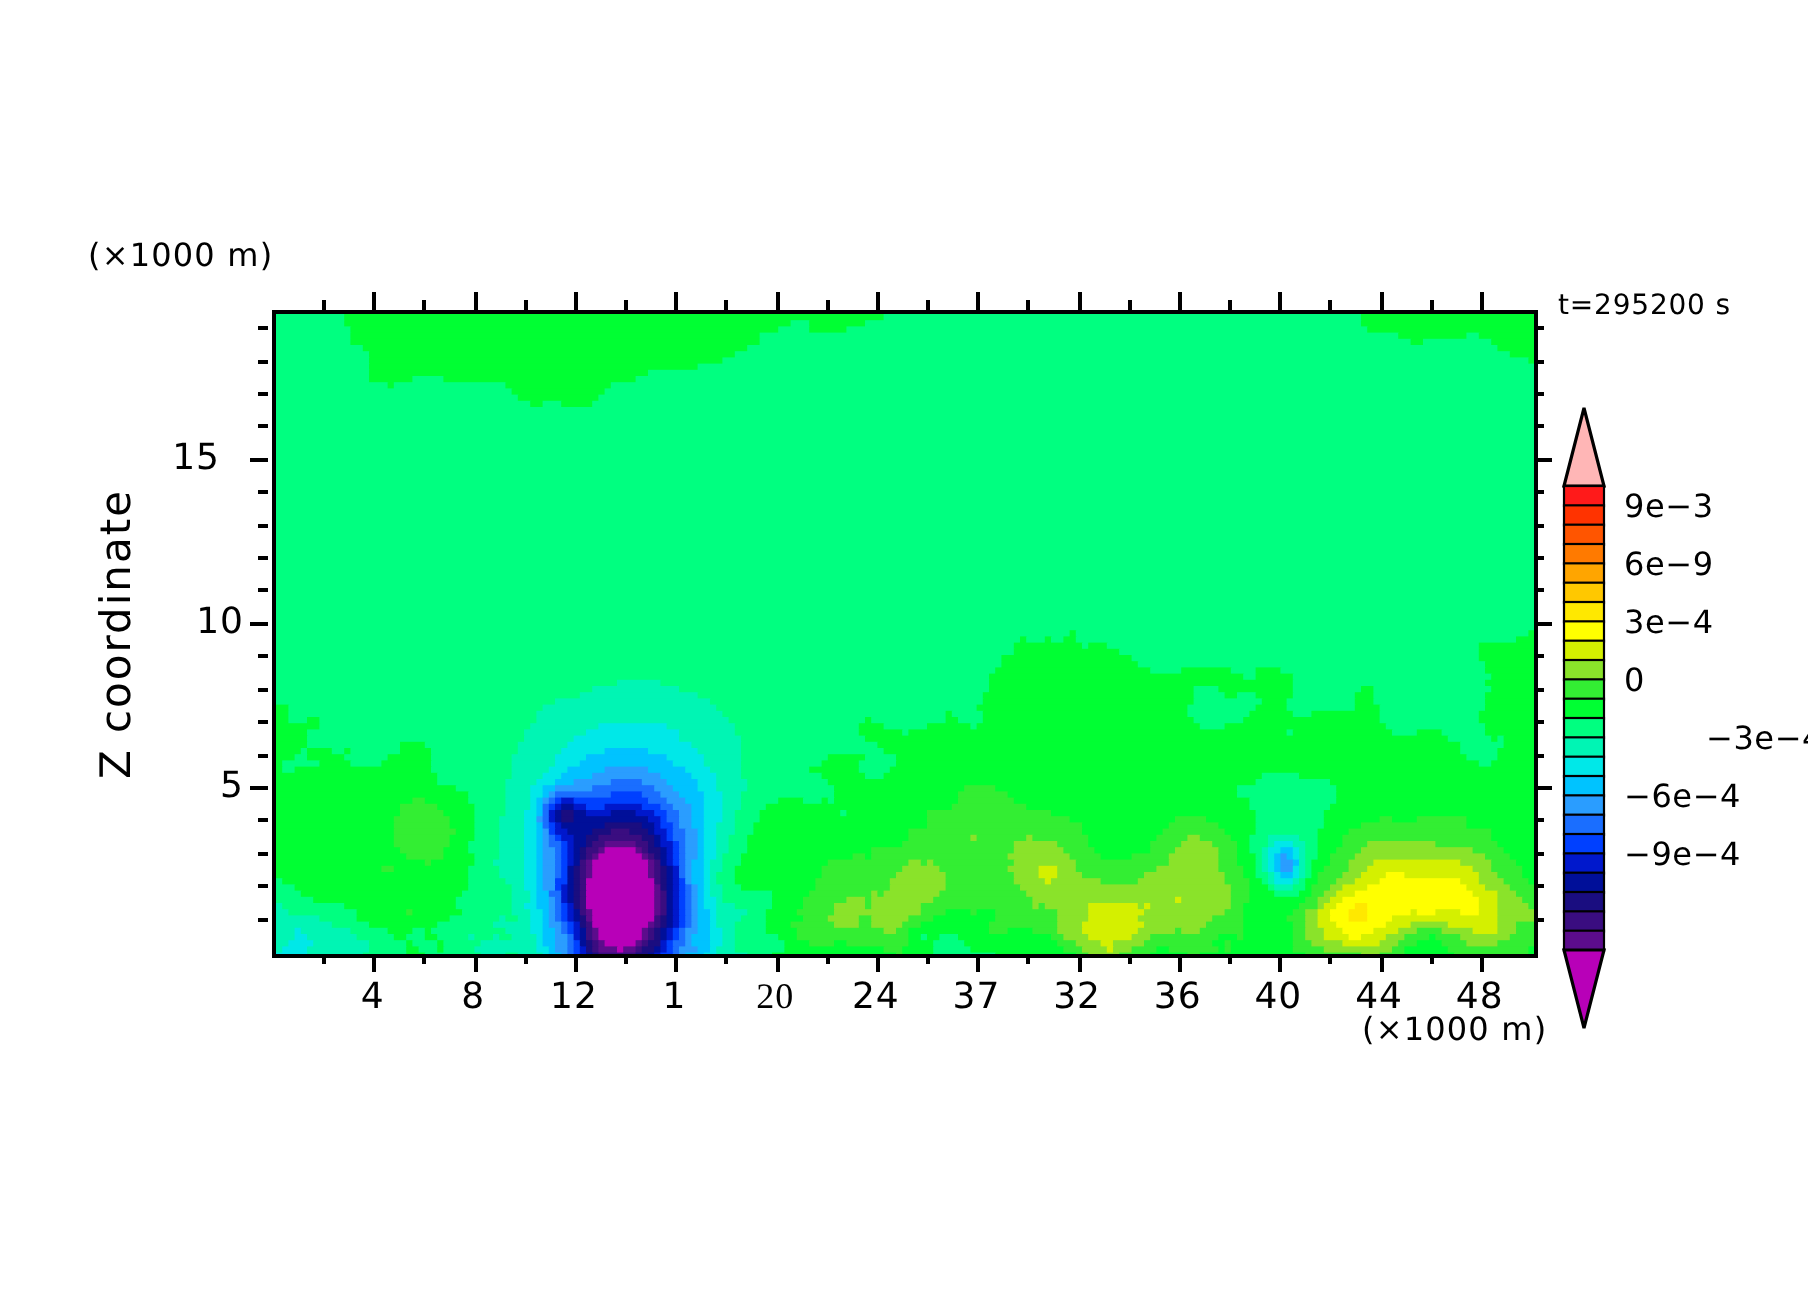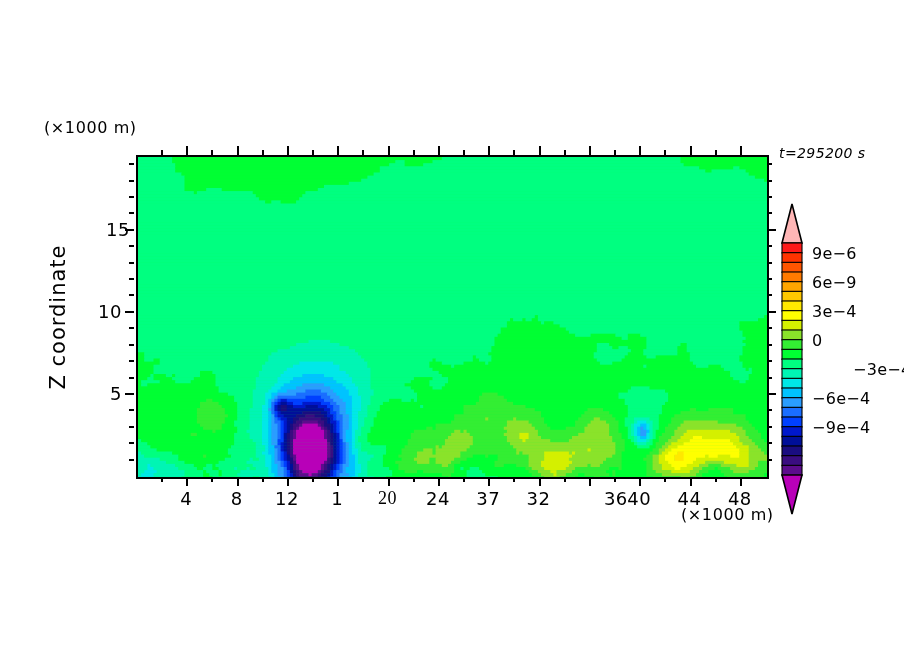--- a/index.html
+++ b/index.html
@@ -53,21 +53,20 @@
     font-size: 16px;
     letter-spacing: 0.6px;
   }
 
   
   #timestamp {
     left: 779px;
     top: 145px;
     font-size: 14px;
     letter-spacing: 0.4px;
-    font-style: italic;
   }
 
   
   #x-axis-title {
     left: 0;
     top: 527px;
     width: 760px;
     text-align: center;
     font-size: 21px;
     letter-spacing: 1px;
@@ -1817,27 +1816,27 @@
     </div>
   <div id="label-layer">
       <div class="xlabel" style="left: 186.32px; top: 488px;">4</div>
       <div class="xlabel" style="left: 236.64px; top: 488px;">8</div>
       <div class="xlabel" style="left: 286.96px; top: 488px;">12</div>
       <div class="xlabel" style="left: 337.28px; top: 488px;">1</div>
       <div class="xlabel" style="left: 387.6px; top: 488px; font-family: Liberation Serif, serif;">20</div>
       <div class="xlabel" style="left: 437.92px; top: 488px;">24</div>
       <div class="xlabel" style="left: 488.24px; top: 488px;">37</div>
       <div class="xlabel" style="left: 538.56px; top: 488px;">32</div>
-      <div class="xlabel" style="left: 588.88px; top: 488px; margin-left: 27px;">36</div>
+      <div class="xlabel" style="left: 588.88px; top: 488px;">36</div>
       <div class="xlabel" style="left: 639.2px; top: 488px;">40</div>
       <div class="xlabel" style="left: 689.52px; top: 488px;">44</div>
       <div class="xlabel" style="left: 739.84px; top: 488px;">48</div>
       <div class="ylabel" style="left: 76px; width: 46px; top: 392.949px;">5</div>
       <div class="ylabel" style="left: 76px; width: 46px; top: 310.897px;">10</div>
-      <div class="ylabel" style="left: 84px; width: 46px; top: 228.846px;">15</div>
+      <div class="ylabel" style="left: 64px; width: 46px; top: 228.846px;">15</div>
     </div>
 
   <div id="colorbar-wrap">
     <svg id="colorbar-svg" width="24" height="312" viewBox="0 0 24 312" xmlns="http://www.w3.org/2000/svg">
         <polygon points="12,1 22,40 2,40" fill="#ffb6b6" stroke="#000" stroke-width="1.6"></polygon>
         <rect x="2" y="40" width="20" height="10.066666666666666" fill="#ff1a1a" stroke="#000" stroke-width="1.1"></rect>
         <rect x="2" y="49.666666666666664" width="20" height="10.066666666666666" fill="#ff3300" stroke="#000" stroke-width="1.1"></rect>
         <rect x="2" y="59.33333333333333" width="20" height="10.066666666666666" fill="#ff5500" stroke="#000" stroke-width="1.1"></rect>
         <rect x="2" y="69" width="20" height="10.066666666666666" fill="#ff7a00" stroke="#000" stroke-width="1.1"></rect>
         <rect x="2" y="78.66666666666666" width="20" height="10.066666666666666" fill="#ffa500" stroke="#000" stroke-width="1.1"></rect>
@@ -1857,21 +1856,21 @@
         <rect x="2" y="214" width="20" height="10.066666666666666" fill="#0040ff" stroke="#000" stroke-width="1.1"></rect>
         <rect x="2" y="223.66666666666666" width="20" height="10.066666666666666" fill="#0018cc" stroke="#000" stroke-width="1.1"></rect>
         <rect x="2" y="233.33333333333331" width="20" height="10.066666666666666" fill="#000f99" stroke="#000" stroke-width="1.1"></rect>
         <rect x="2" y="243" width="20" height="10.066666666666666" fill="#1a0d80" stroke="#000" stroke-width="1.1"></rect>
         <rect x="2" y="252.66666666666666" width="20" height="10.066666666666666" fill="#3a0d80" stroke="#000" stroke-width="1.1"></rect>
         <rect x="2" y="262.3333333333333" width="20" height="10.066666666666666" fill="#5c0c8c" stroke="#000" stroke-width="1.1"></rect>
         <polygon points="12,311 22,272 2,272" fill="#b800b8" stroke="#000" stroke-width="1.6"></polygon>
       </svg>
   </div>
   <div id="cb-label-layer">
-      <div class="cb-label" style="top: 252.667px;">9e−6</div>
+      <div class="cb-label" style="top: 252.667px;">9e−3</div>
       <div class="cb-label" style="top: 281.667px;">6e−9</div>
       <div class="cb-label" style="top: 310.667px;">3e−4</div>
       <div class="cb-label" style="top: 339.667px;">0</div>
       <div class="cb-label" style="top: 368.667px; margin-left: 41px;">−3e−4</div>
       <div class="cb-label" style="top: 397.667px;">−6e−4</div>
       <div class="cb-label" style="top: 426.667px;">−9e−4</div>
     </div>
 
 </div>
 

